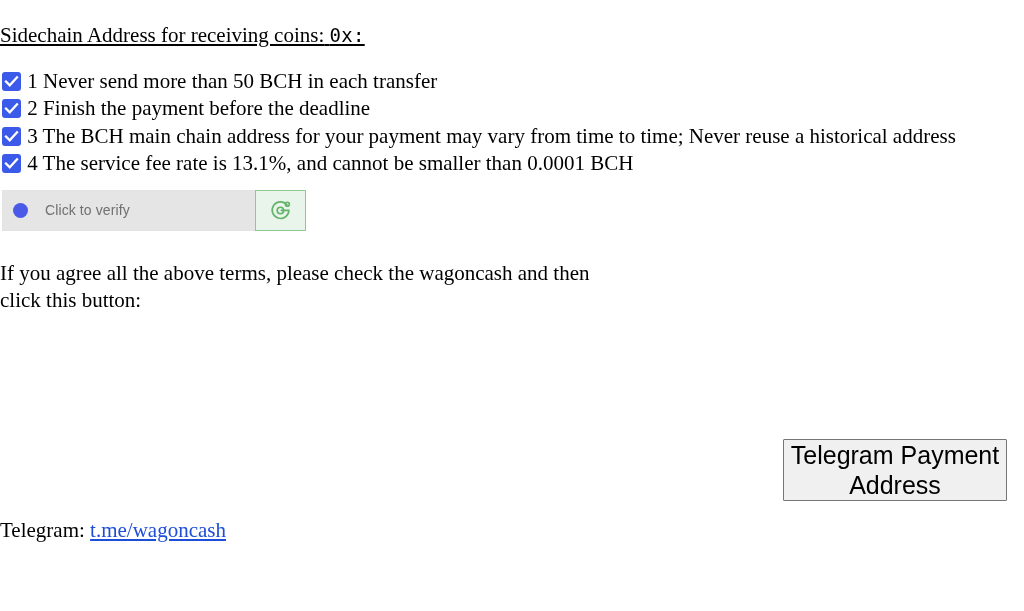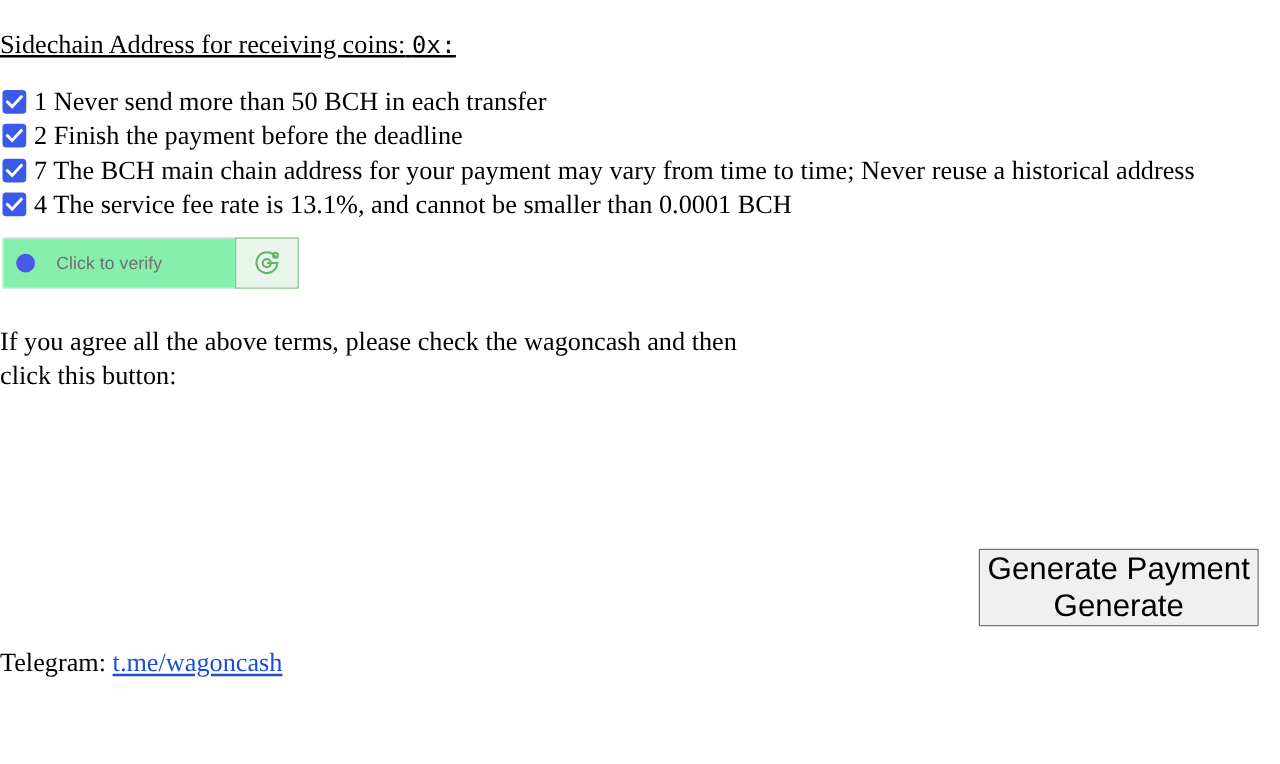--- a/index.html
+++ b/index.html
@@ -70,23 +70,23 @@
     height: 15px;
     display: block;
   }
   .term-text {
     display: inline;
   }
 
   
   .captcha {
     margin: 12px 0 0 2px;
-    width: 237px;
+    width: 304px;
     height: 41px;
-    background: #86efac;
+    background: #e5e5e5;
     border: 1px solid #e3e3e3;
     box-sizing: border-box;
     display: flex;
     align-items: stretch;
     font-family: "Liberation Sans", "DejaVu Sans", sans-serif;
     cursor: pointer;
     position: relative;
   }
   .captcha-left {
     display: flex;
@@ -194,21 +194,21 @@
           <polyline points="2,7.6 5.7,11.3 13,3.4" fill="none" stroke="#ffffff" stroke-width="2.3" stroke-linecap="square" stroke-linejoin="miter"></polyline>
         </svg>
       </span><span class="term-text"> 2 Finish the payment before the deadline</span>
     </div>
 
     <div class="term-row">
       <span class="cbox">
         <svg viewBox="0 0 15 15" xmlns="http://www.w3.org/2000/svg" aria-hidden="true">
           <polyline points="2,7.6 5.7,11.3 13,3.4" fill="none" stroke="#ffffff" stroke-width="2.3" stroke-linecap="square" stroke-linejoin="miter"></polyline>
         </svg>
-      </span><span class="term-text"> 7 The BCH main chain address for your payment may vary from time to time; Never reuse a historical address</span>
+      </span><span class="term-text"> 3 The BCH main chain address for your payment may vary from time to time; Never reuse a historical address</span>
     </div>
 
     <div class="term-row">
       <span class="cbox">
         <svg viewBox="0 0 15 15" xmlns="http://www.w3.org/2000/svg" aria-hidden="true">
           <polyline points="2,7.6 5.7,11.3 13,3.4" fill="none" stroke="#ffffff" stroke-width="2.3" stroke-linecap="square" stroke-linejoin="miter"></polyline>
         </svg>
       </span><span class="term-text"> 4 The service fee rate is 13.1%, and cannot be smaller than 0.0001 BCH</span>
     </div>
 
@@ -226,20 +226,20 @@
           <circle cx="11.9" cy="12" r="3.1" fill="none" stroke="#64b36a" stroke-width="1.6"></circle>
           <circle cx="18.6" cy="6" r="1.9" fill="none" stroke="#64b36a" stroke-width="1.6"></circle>
         </svg>
       </span>
     </div>
   </div>
 
   <p class="agree">If you agree all the above terms, please check the wagoncash and then click this button:</p>
 
   <div class="btn-wrap">
-    <button class="gen-btn">Generate Payment Generate</button>
+    <button class="gen-btn">Telegram Payment Address</button>
   </div>
 
   <div class="footer">
     <p><span>Telegram: </span><a class="tg-link" href="#">t.me/wagoncash</a></p>
   </div>
 
 </div>
 
 </body></html>

